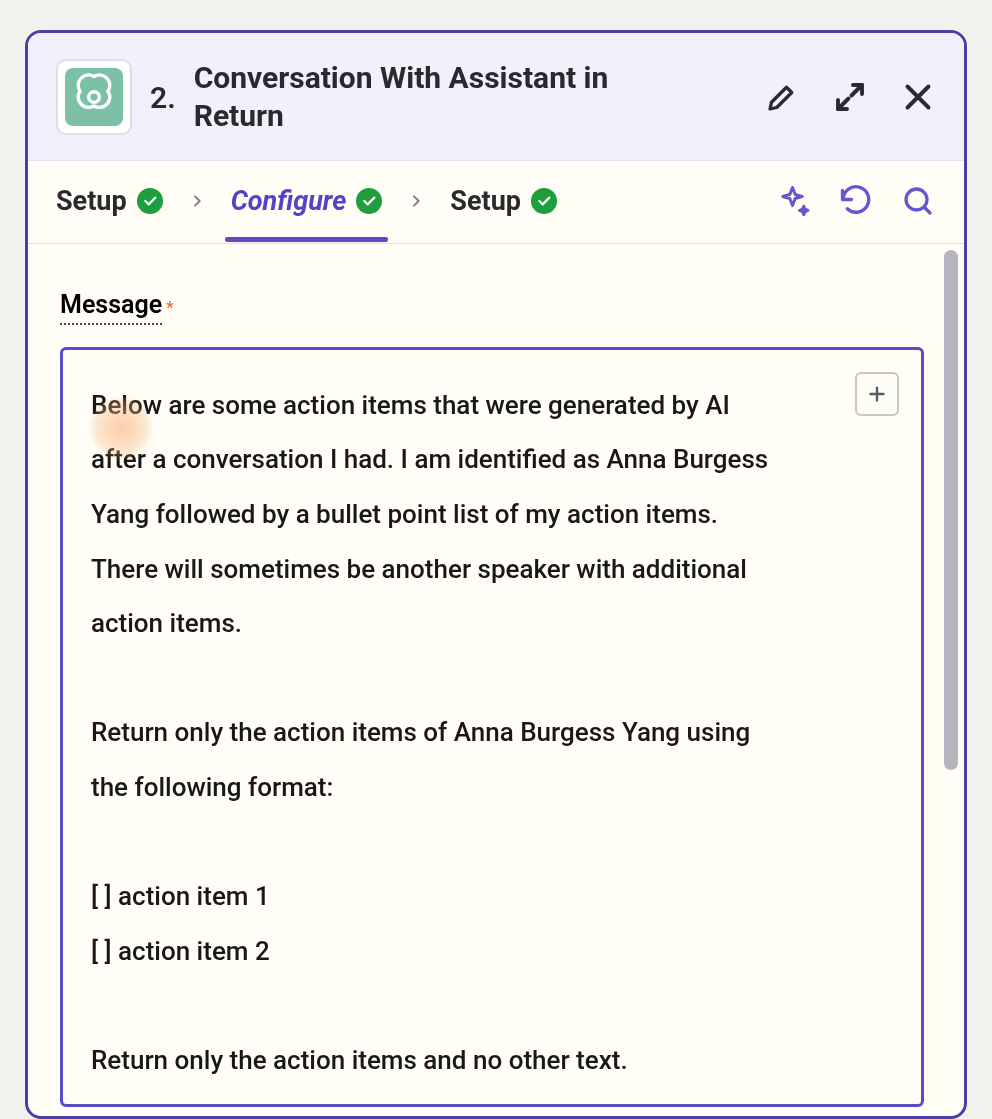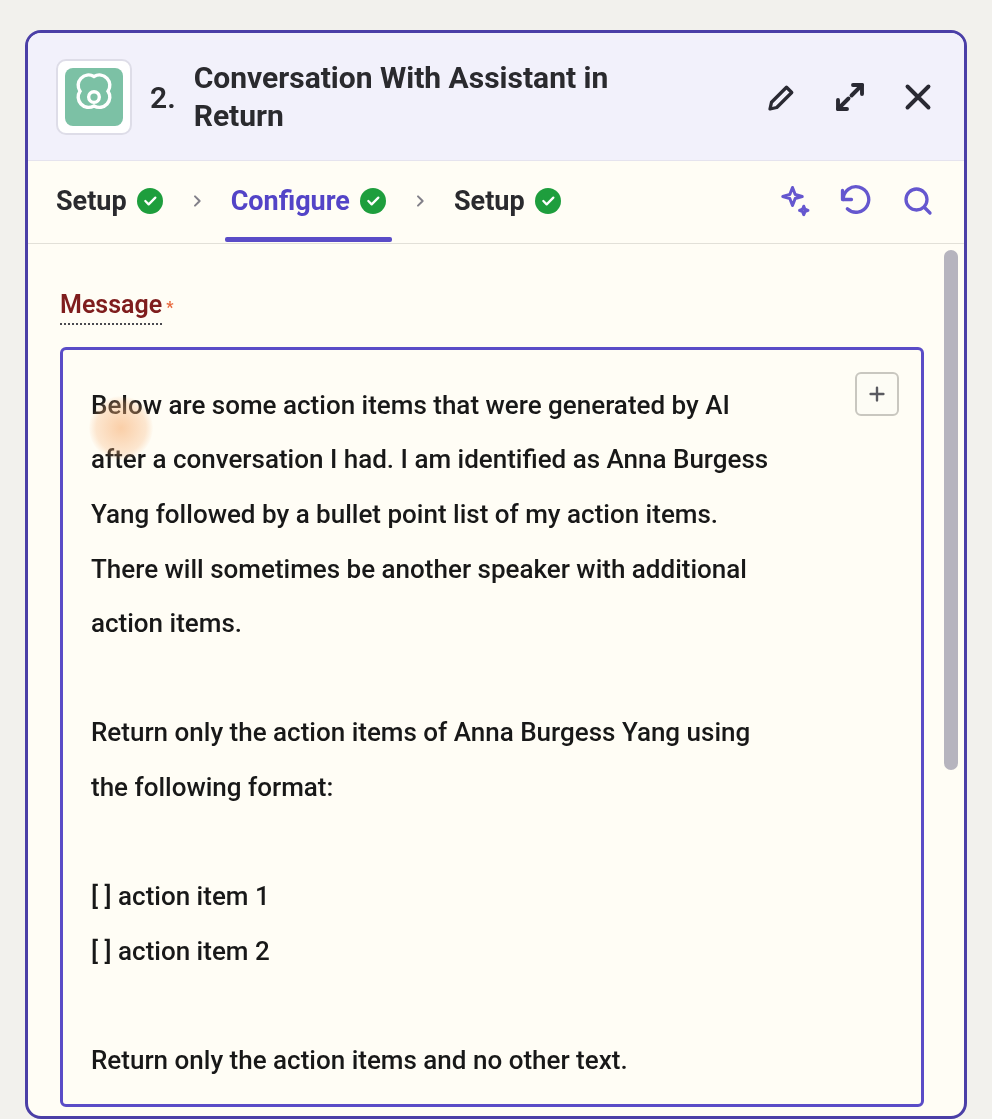--- a/index.html
+++ b/index.html
@@ -92,21 +92,21 @@
     display: flex;
     align-items: center;
     gap: 10px;
     font-size: 27px;
     font-weight: 700;
     color: #2a2a2e;
     padding-bottom: 24px;
     cursor: pointer;
     position: relative;
   }
-  .tab.active { color: #5344c7; }
+  .tab.active { color: #5344c7; font-style: italic; }
   .tab.active::after {
     content: "";
     position: absolute;
     left: -6px; right: -6px; bottom: -1px;
     height: 5px;
     background: #5a4cc7;
     border-radius: 2px;
   }
   .check-badge {
     width: 26px; height: 26px;
@@ -138,21 +138,21 @@
 
   
   .body-area {
     position: relative;
     padding: 46px 40px 0 32px;
     height: calc(100% - 265px);
   }
   .field-label {
     font-size: 25px;
     font-weight: 600;
-    color: #7f1d1d;
+    color: #000000;
     border-bottom: 2px dotted #4a4a50;
     padding-bottom: 4px;
     display: inline-block;
   }
   .required { color: #e86a3f; font-weight: 700; margin-left: 4px; }
   .message-box {
     margin-top: 22px;
     border: 3px solid #5a4cc7;
     border-radius: 6px;
     background: #fffdf5;

